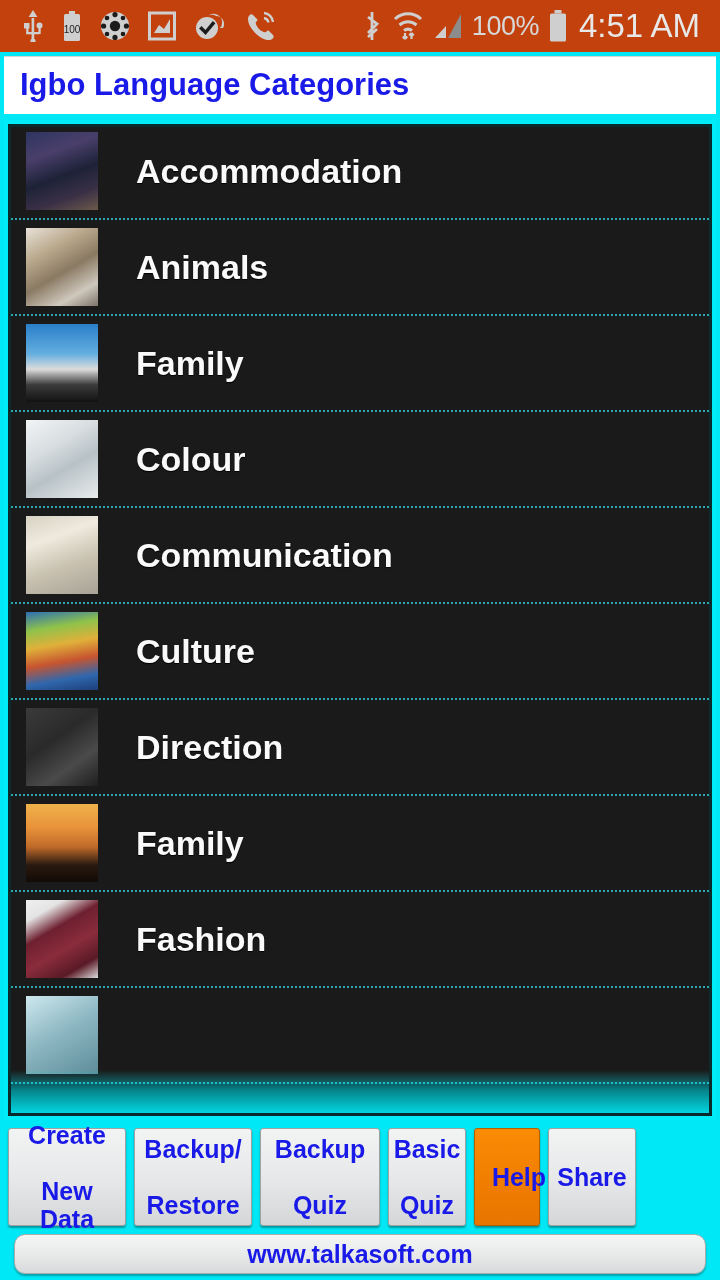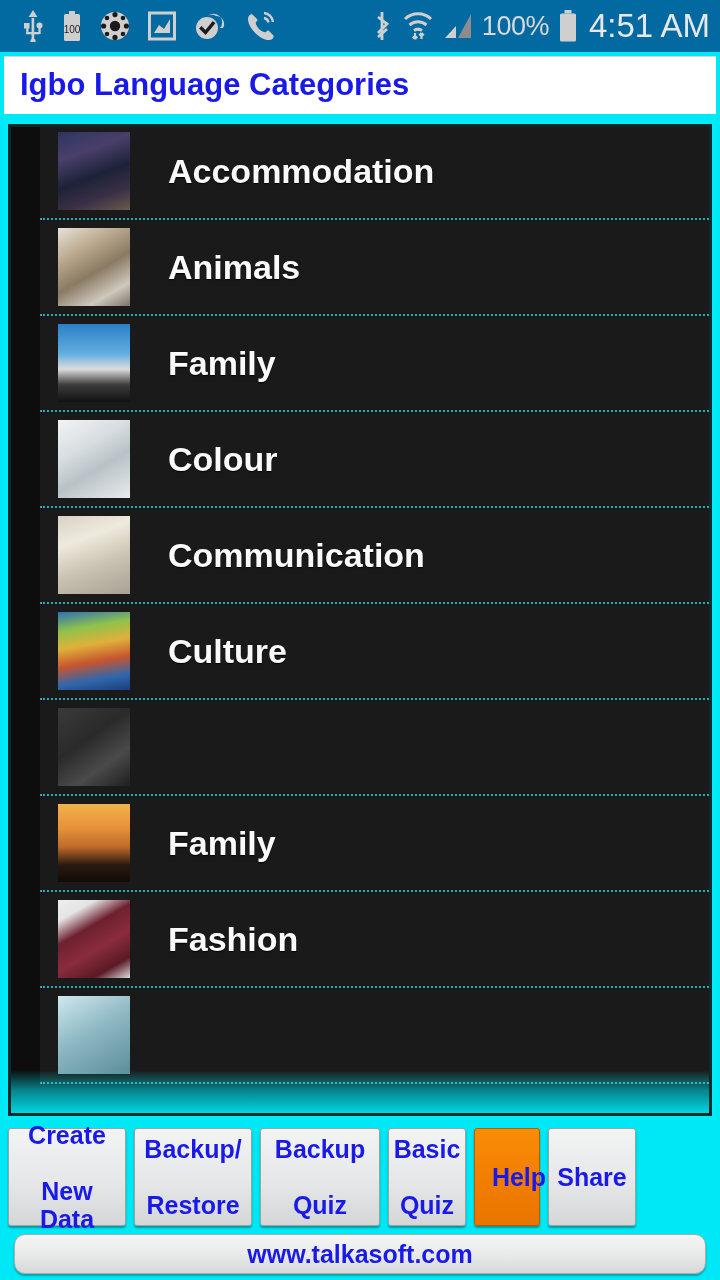--- a/index.html
+++ b/index.html
@@ -7,22 +7,22 @@
     width: 720px; height: 1280px;
     background: #00e5f0;
     font-family: "Liberation Sans", sans-serif;
     overflow: hidden;
   }
   .screen { position: relative; width: 720px; height: 1280px; background: #00e8f5; }
 
   
   .statusbar {
     position: absolute; top: 0; left: 0; width: 720px; height: 52px;
-    background: #0369a1; display: flex; align-items: center;
-    padding: 0 6px 0 22px; gap: 0px;
+    background: #c2410c; display: flex; align-items: center;
+    padding: 0 16px 0 22px; gap: 0px;
   }
   .sb-icons { display: flex; align-items: center; gap: 18px; flex: 0 0 auto; }
   .sb-right { margin-left: auto; display: flex; align-items: center; gap: 9px; padding-right: 4px;}
   .sb-ico { display: block; fill: #cfcfcf; }
   .sb-battnum { font-size: 27px; color: #d8d8d8; letter-spacing: -0.5px; }
   .sb-clock { font-size: 33px; color: #e8e8e8; letter-spacing: 0px; padding-left: 2px; }
 
   
   .titlewrap {
     position: absolute; top: 52px; left: 0; width: 720px; height: 66px;
@@ -43,21 +43,21 @@
   .listframe {
     position: absolute; top: 120px; left: 4px;
     width: 712px; height: 1000px;
     border: 4px solid #00ecf8;
     background: #0d0d0d; overflow: hidden;
   }
   .listframe::before{
     content:""; position:absolute; inset:0;
     border: 3px solid #0a2a2c; pointer-events:none; z-index: 4;
   }
-  .list { position: absolute; inset: 0; margin-left: 32px; }
+  .list { position: absolute; inset: 0; }
   .row {
     position: relative; height: 96px;
     display: flex; align-items: center;
     background: #1a1a1a;
     border-bottom: 2px dotted #2aa9b5;
     padding-left: 18px;
   }
   .thumb {
     width: 72px; height: 78px; flex: 0 0 auto;
     background-size: cover; background-position: center;
@@ -236,20 +236,21 @@
         <div class="row">
           <div class="thumb" style="background: linear-gradient(160deg, rgb(216, 210, 196) 0%, rgb(239, 234, 222) 30%, rgb(201, 194, 177) 62%, rgb(168, 162, 150) 100%);"></div>
           <div class="row-label">Communication</div>
         </div>
         <div class="row">
           <div class="thumb" style="background: linear-gradient(170deg, rgb(45, 111, 181) 0%, rgb(143, 194, 74) 22%, rgb(224, 176, 58) 42%, rgb(199, 85, 47) 62%, rgb(47, 103, 173) 82%, rgb(29, 63, 122) 100%);"></div>
           <div class="row-label">Culture</div>
         </div>
         <div class="row">
           <div class="thumb" style="background: linear-gradient(145deg, rgb(58, 58, 58) 0%, rgb(42, 42, 42) 40%, rgb(74, 74, 74) 70%, rgb(31, 31, 31) 100%);"></div>
+          <div class="row-label">Direction</div>
         </div>
         <div class="row">
           <div class="thumb" style="background: linear-gradient(rgb(240, 178, 74) 0%, rgb(232, 146, 58) 30%, rgb(192, 106, 42) 55%, rgb(42, 26, 16) 78%, rgb(18, 10, 6) 100%);"></div>
           <div class="row-label">Family</div>
         </div>
         <div class="row">
           <div class="thumb" style="background: linear-gradient(150deg, rgb(239, 239, 239) 0%, rgb(228, 228, 228) 18%, rgb(110, 32, 48) 38%, rgb(138, 44, 60) 60%, rgb(90, 26, 38) 82%, rgb(220, 220, 220) 100%);"></div>
           <div class="row-label">Fashion</div>
         </div>
         <div class="row">

